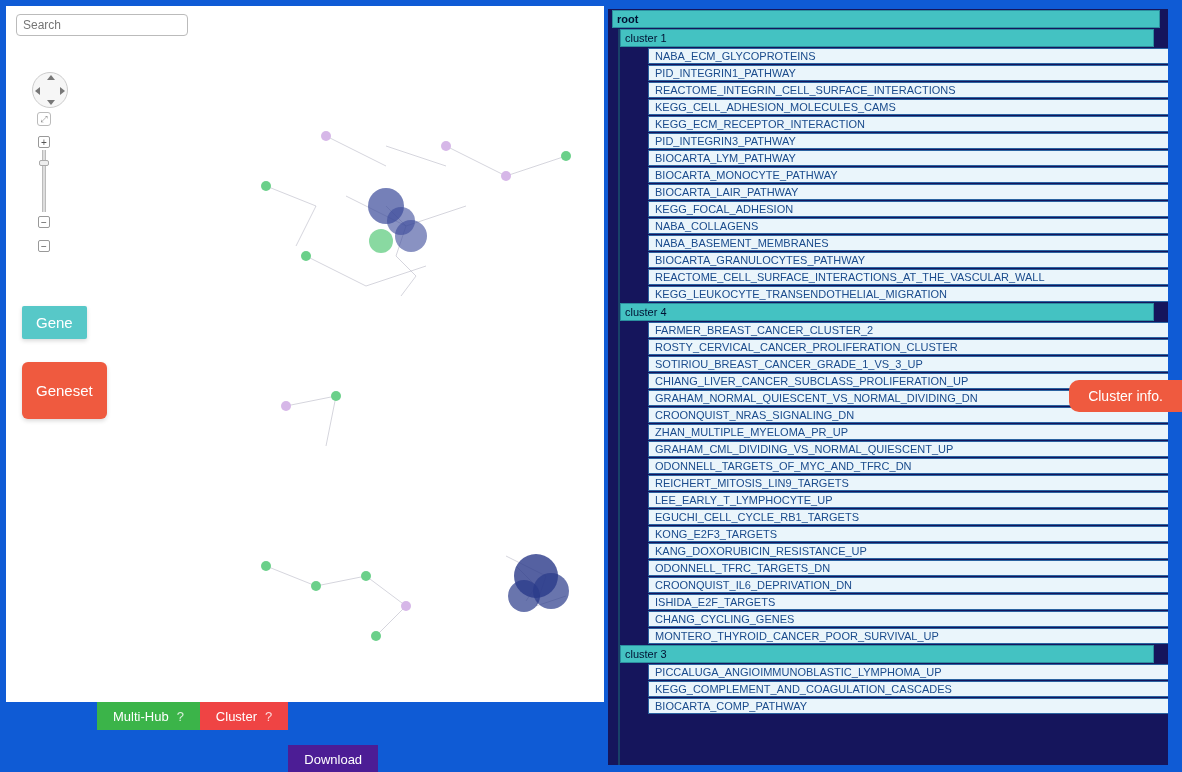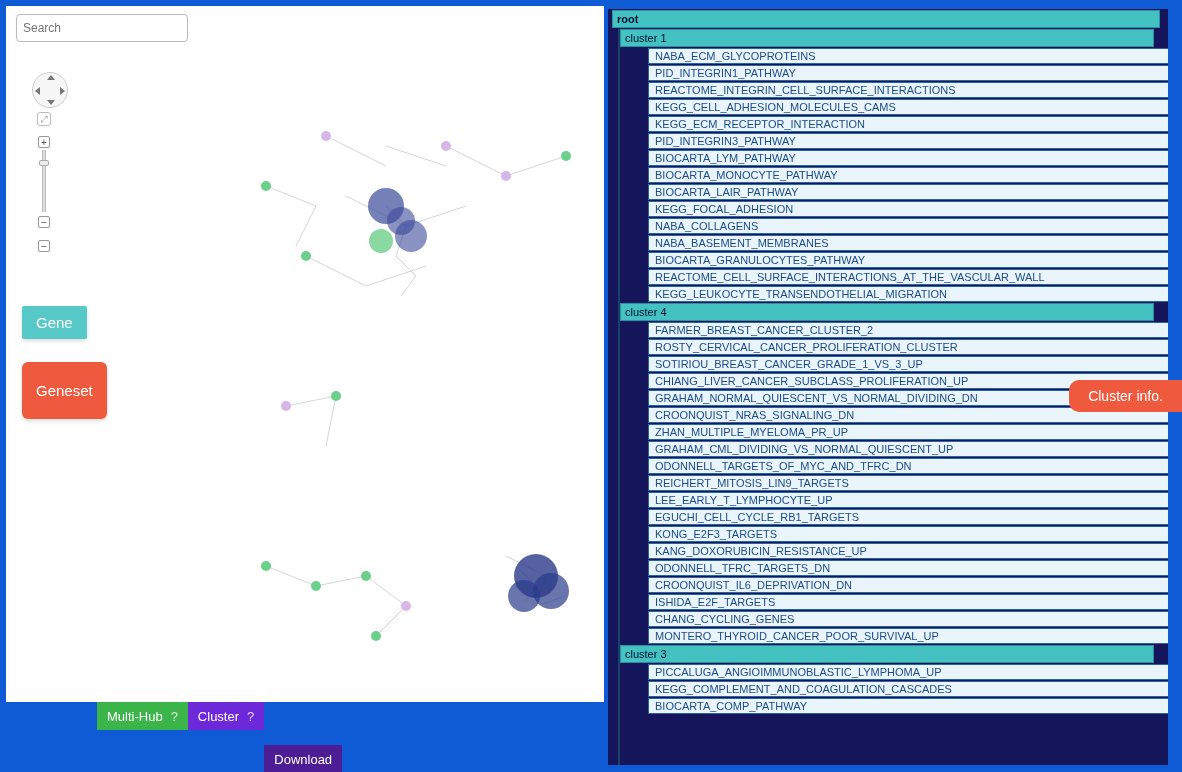--- a/index.html
+++ b/index.html
@@ -15,21 +15,21 @@
     position: absolute;
     top: 6px;
     left: 6px;
     width: 598px;
     height: 696px;
     background: #fff;
   }
   .search-input {
     position: absolute;
     top: 8px; left: 10px;
-    width: 172px; height: 28px;
+    width: 172px; height: 22px;
     border: 1px solid #bbb;
     border-radius: 4px;
     font-size: 12px;
     padding: 2px 6px;
     color: #aaa;
     background: #fff;
   }
   .nav-arrows {
     position: absolute;
     top: 66px; left: 26px;
@@ -75,23 +75,23 @@
   }
   .graph-area{
     position:absolute;top:90px;left:200px;width:400px;height:590px;
     overflow:hidden;
   }
   .graph-area svg{position:absolute;top:0;left:0;}
 
   .bottom-bar{
     position:absolute;top:702px;left:97px;height:28px;display:flex;
   }
-  .bb { height:28px;display:flex;align-items:center;font-size:13px;color:#fff;padding:0 10px;}
+  .bb { height:28px;display:flex;align-items:center;font-size:13px;color:#fff;padding:0 16px;}
   .bb-green{background:#3bb449;}
-  .bb-orange{background:#6d28d9;}
+  .bb-orange{background:#ef4444;}
   .bb-dark{background:#4c1d95;margin-top:43px;}
   .bb .q{margin-left:8px;opacity:.8;}
 
   .right-panel{
     position:absolute;top:9px;left:608px;width:560px;height:756px;
     background:#15155c;overflow:hidden;
     font-family: Arial, sans-serif;
   }
   .cluster-bar{
     background:#44c2c2;border:1px solid #2b8f9f;color:#013;

